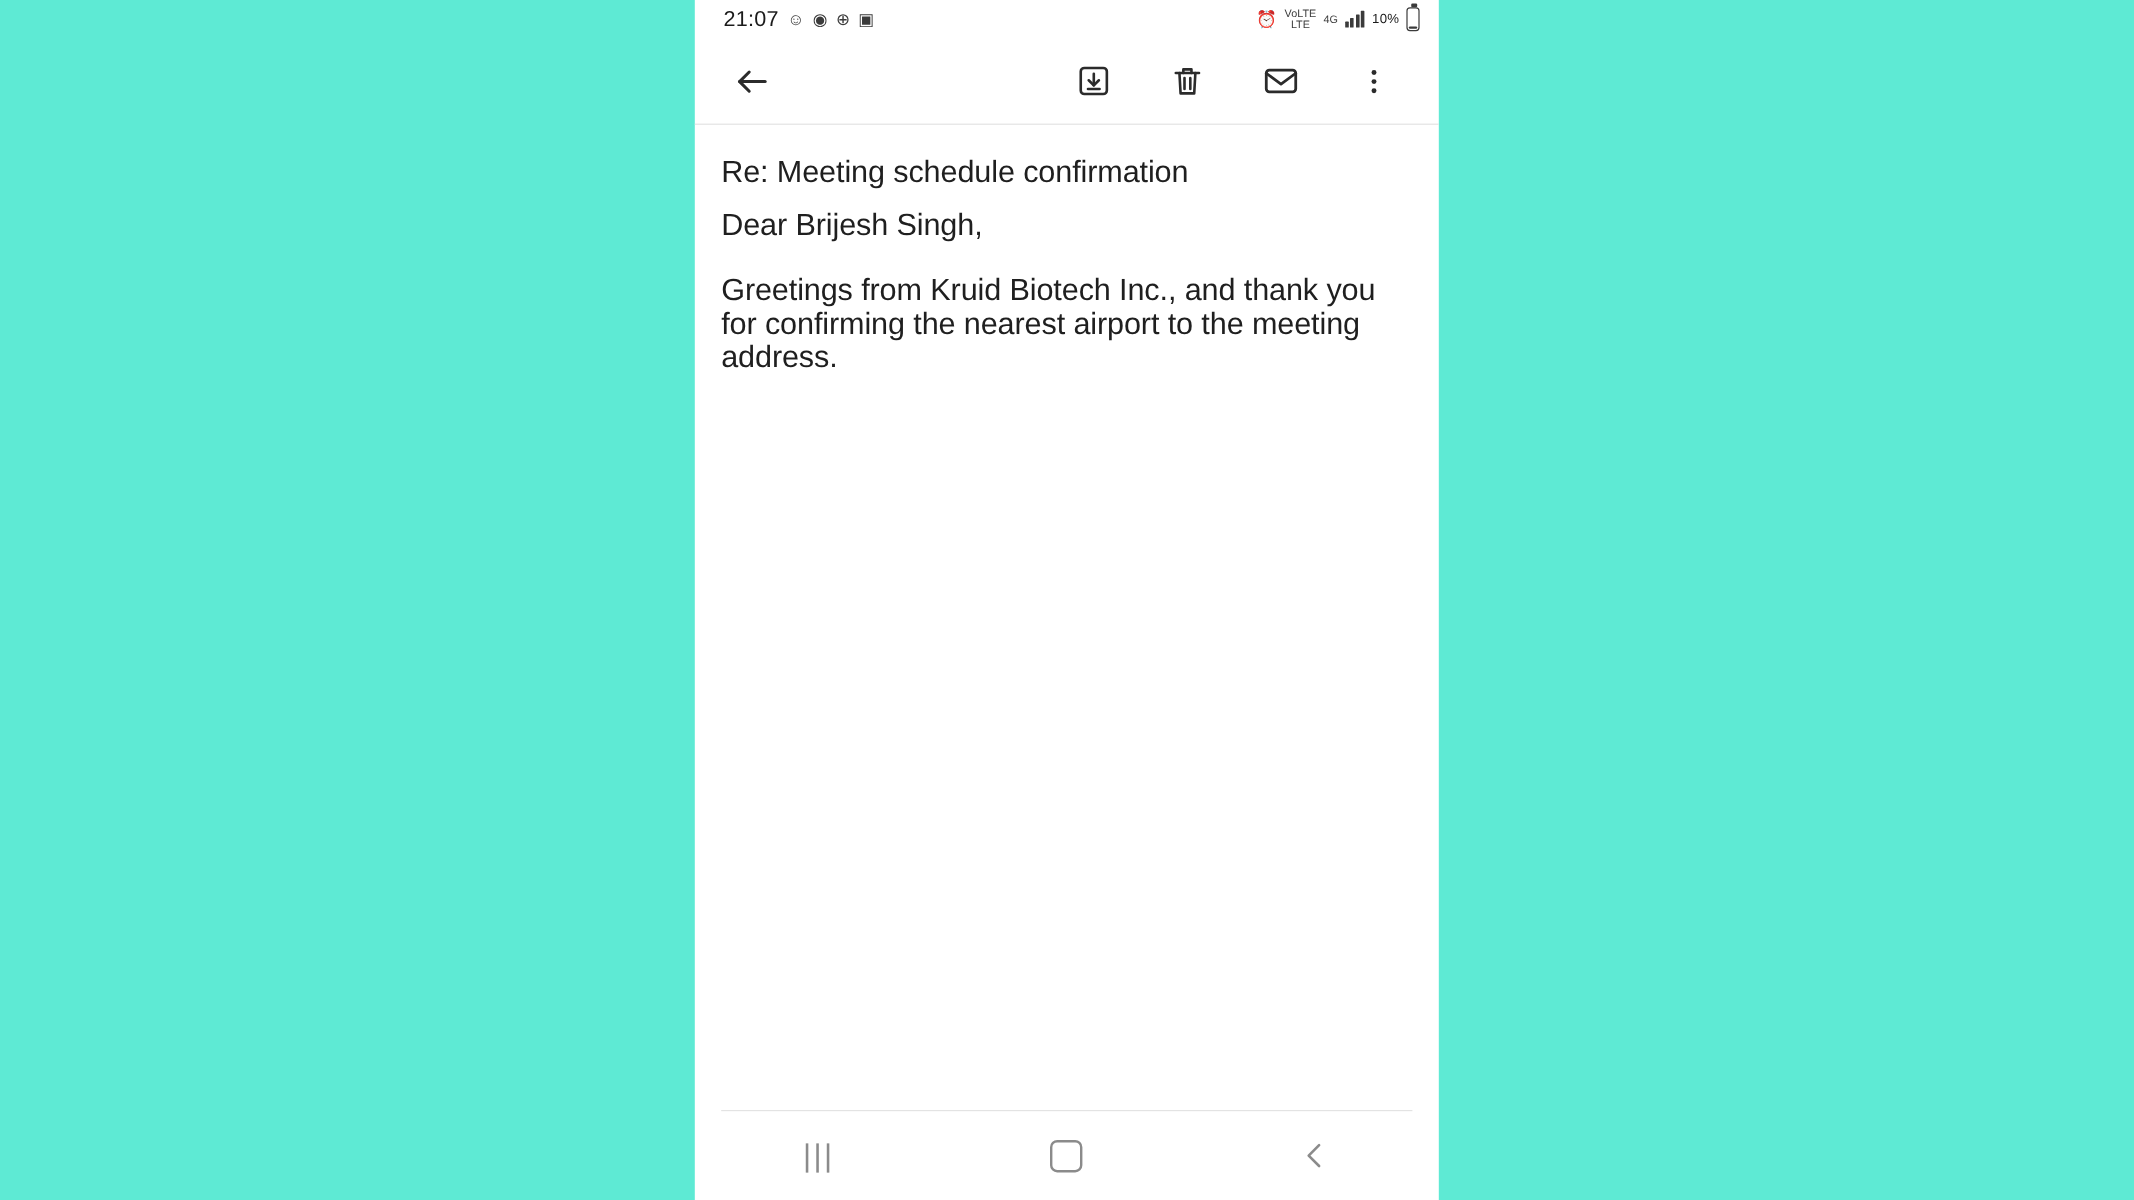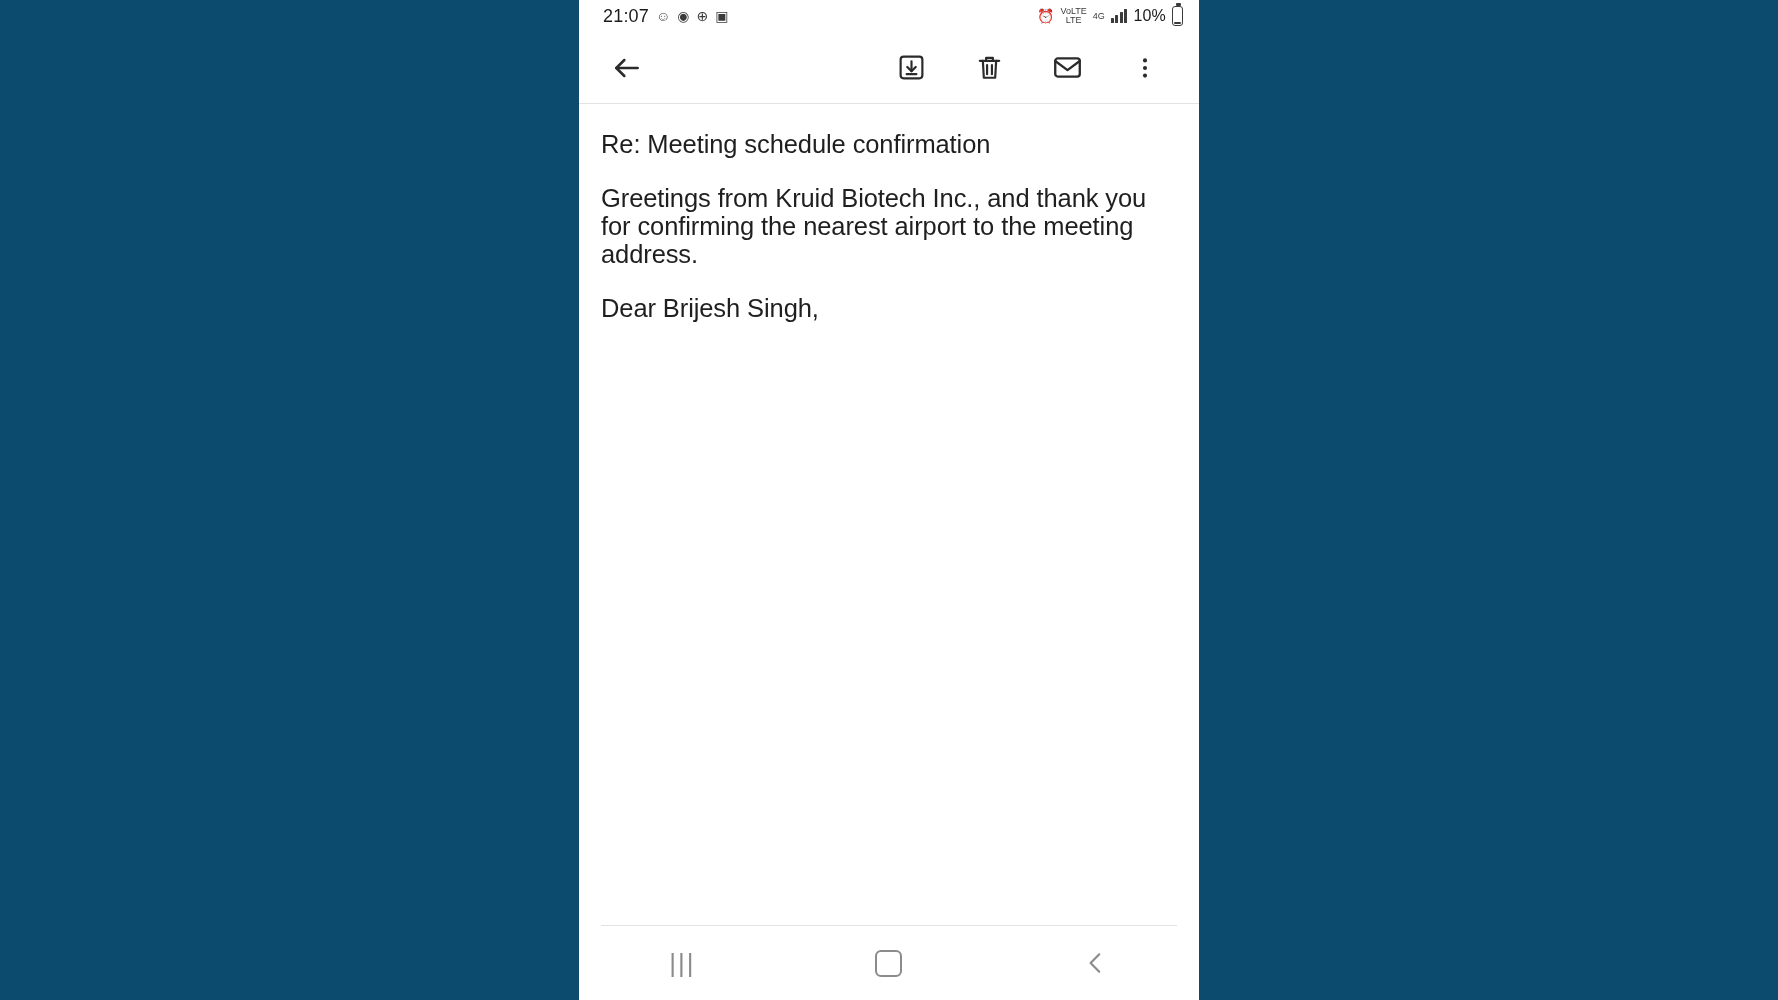--- a/index.html
+++ b/index.html
@@ -9,21 +9,21 @@
     width: 1778px;
     height: 1000px;
     overflow: hidden;
     font-family: "Liberation Sans", sans-serif;
   }
 
   #screen {
     position: relative;
     width: 1778px;
     height: 1000px;
-    background: #0c4a6e;
+    background: #5eead4;
   }
 
   
   #phone {
     position: absolute;
     left: 579px;
     top: 0px;
     width: 620px;
     height: 1000px;
     background: #ffffff;
@@ -70,21 +70,21 @@
     color: #3b3b3b;
     font-family: "Liberation Sans", sans-serif;
   }
   .sb-tiny-stack {
     display: flex;
     flex-direction: column;
     justify-content: center;
     line-height: 9px;
   }
   .sb-batt-text {
-    font-size: 16px;
+    font-size: 11px;
     color: #1b1b1b;
     letter-spacing: 0.2px;
   }
   .batt-shell {
     width: 11px;
     height: 20px;
     border: 1.6px solid #3b3b3b;
     border-radius: 3px;
     position: relative;
     box-sizing: border-box;
@@ -154,21 +154,21 @@
   .body-scroll {
     flex: 1 1 auto;
     padding: 26px 22px 10px 22px;
     box-sizing: border-box;
     overflow: hidden;
   }
   .msg-subject {
     font-size: 25.5px;
     line-height: 1.1;
     color: #1f1f1f;
-    margin: 0 0 26px 0;
+    margin: 0 0 16px 0;
     letter-spacing: -0.1px;
   }
   .msg-para {
     font-size: 25.5px;
     line-height: 1.1;
     color: #1f1f1f;
     margin: 0 0 26px 0;
     letter-spacing: -0.1px;
   }
   .body-divider {
@@ -279,22 +279,22 @@
             <circle cx="12" cy="5" r="1.9"></circle>
             <circle cx="12" cy="12" r="1.9"></circle>
             <circle cx="12" cy="19" r="1.9"></circle>
           </svg>
         </div>
       </div>
     </div>
 
     <div class="body-scroll">
       <p class="msg-subject">Re: Meeting schedule confirmation</p>
+      <p class="msg-para">Dear Brijesh Singh,</p>
       <p class="msg-para">Greetings from Kruid Biotech Inc., and thank you for confirming the nearest airport to the meeting address.</p>
-      <p class="msg-para">Dear Brijesh Singh,</p>
     </div>
     <div class="body-divider"></div>
 
     <div class="navbar">
       <div class="nav-btn">
         <span class="nav-recents">|||</span>
       </div>
       <div class="nav-btn">
         <span class="nav-home"></span>
       </div>

